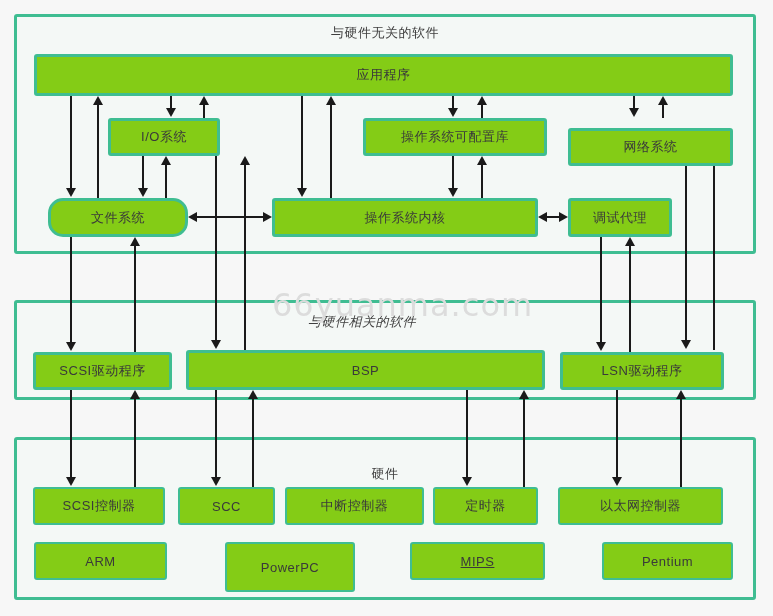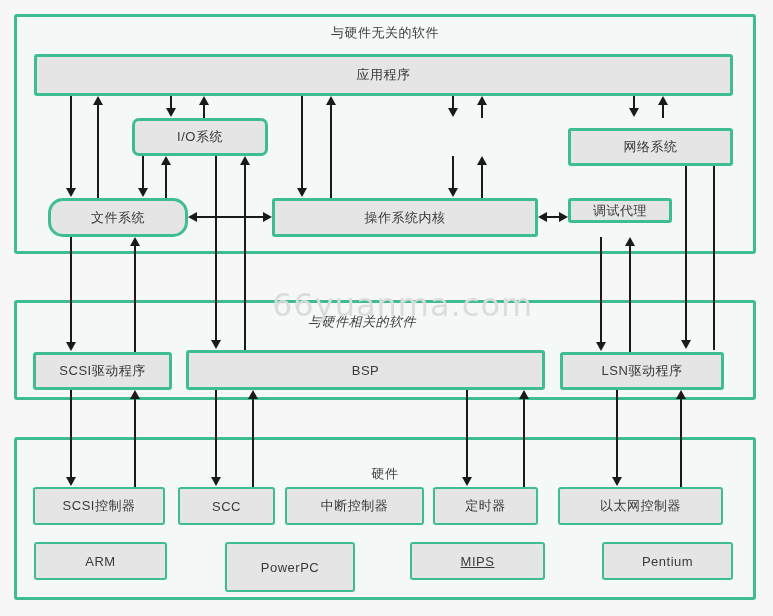--- a/index.html
+++ b/index.html
@@ -24,21 +24,21 @@
     text-align:center;
     font-size:13px;
     color:#3f3f3f;
     letter-spacing:.5px;
   }
   .node{
     position:absolute;
     box-sizing:border-box;
     border:3px solid #3fbd92;
     border-radius:3px;
-    background:#e5e5e5;
+    background:#84cc16;
     display:flex;
     align-items:center;
     justify-content:center;
     font-size:13px;
     color:#3a3a3a;
     letter-spacing:.5px;
     z-index:5;
   }
   .node.thin{border-width:2px;}
 
@@ -81,30 +81,31 @@
 </head>
 <body>
 
 <div id="canvas">
 
   <div class="layer" style="left:14px;top:14px;width:742px;height:240px;"></div>
   <div class="layer-title" style="left:14px;top:24px;width:742px;">与硬件无关的软件</div>
 
   <div class="node" style="left:34px;top:54px;width:699px;height:42px;">应用程序</div>
 
-  <div class="node" style="left:132px;top:118px;width:136px;height:38px;border-radius:7px;">I/O系统</div>
-
+  <div class="node" style="left:108px;top:118px;width:112px;height:38px;">I/O系统</div>
+
+  <div class="node" style="left:363px;top:118px;width:184px;height:38px;">操作系统可配置库</div>
 
   <div class="node" style="left:568px;top:128px;width:165px;height:38px;">网络系统</div>
 
   <div class="node" style="left:48px;top:198px;width:140px;height:39px;border-radius:15px;">文件系统</div>
 
   <div class="node" style="left:272px;top:198px;width:266px;height:39px;">操作系统内核</div>
 
-  <div class="node" style="left:568px;top:198px;width:104px;height:25px;">调试代理</div>
+  <div class="node" style="left:568px;top:198px;width:104px;height:39px;">调试代理</div>
 
   <div class="layer" style="left:14px;top:300px;width:742px;height:100px;"></div>
   <div class="layer-title" style="left:14px;top:313px;width:696px;font-style:italic;">与硬件相关的软件</div>
 
   <div class="node" style="left:33px;top:352px;width:139px;height:38px;">SCSI驱动程序</div>
   <div class="node" style="left:186px;top:350px;width:359px;height:40px;">BSP</div>
   <div class="node" style="left:560px;top:352px;width:164px;height:38px;">LSN驱动程序</div>
 
   <div class="layer" style="left:14px;top:437px;width:742px;height:163px;"></div>
   <div class="layer-title" style="left:14px;top:453px;width:742px;margin-top:12px;">硬件</div>

